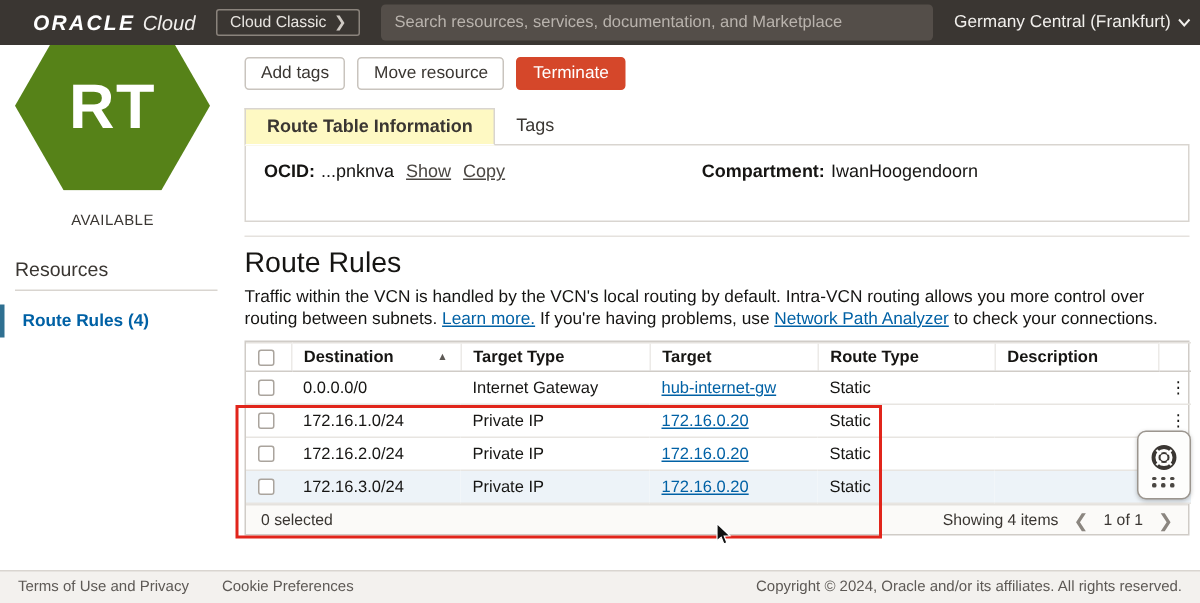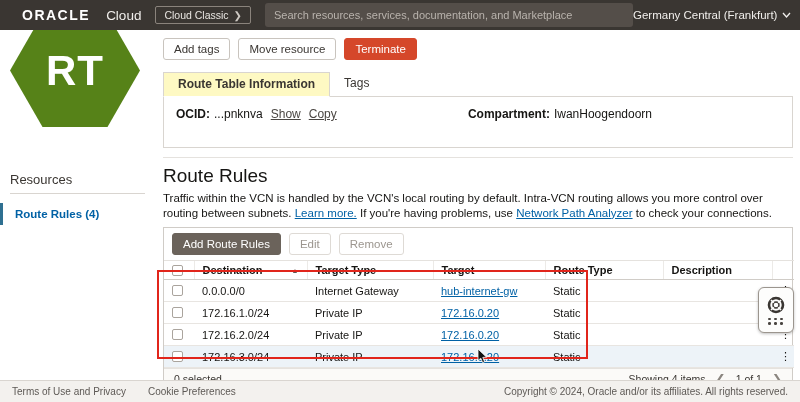--- a/index.html
+++ b/index.html
@@ -4,29 +4,29 @@
 <style>
   * { margin:0; padding:0; box-sizing:border-box; }
   html,body { width:800px; height:402px; overflow:hidden; }
   body { font-family:"Liberation Sans","DejaVu Sans",sans-serif; font-size:12px; color:#161513; background:#fff; }
   .app { position:relative; width:800px; height:402px; background:#fff; }
 
   
   .topbar { position:absolute; left:0; top:0; width:800px; height:30px; background:#3a3632; display:flex; align-items:center; padding:0 10px; z-index:20; }
   .hamburger { width:16px; height:12px; display:flex; flex-direction:column; justify-content:space-between; cursor:pointer; margin-right:12px; }
   .hamburger span { display:block; height:2px; background:#e8e5e1; border-radius:1px; }
-  .brand { display:flex; align-items:baseline; gap:16px; color:#fff; margin-right:14px; cursor:pointer; }
+  .brand { display:flex; align-items:baseline; gap:5px; color:#fff; margin-right:14px; cursor:pointer;font-style:italic; }
   .brand .b1 { font-weight:bold; font-size:14px; letter-spacing:1.5px; }
   .brand .b2 { font-weight:300; font-size:13.5px; color:#f1efec; }
   .classic-btn { border:1px solid #8a837c; border-radius:2px; color:#e8e5e1; font-size:10.5px; padding:2px 8px; display:flex; align-items:center; gap:5px; cursor:pointer; margin-right:14px; white-space:nowrap; }
   .classic-btn .chev { font-size:10px; color:#cfcac4; }
   .searchbox { flex:0 0 368px; height:24px; background:#544e49; border-radius:3px; border:none; color:#e8e5e1; font-size:11px; padding:0 9px; outline:none; }
   .searchbox::placeholder { color:#b9b3ad; }
   .top-right { display:flex; align-items:center; margin-left:auto; gap:13px; }
-  .region { color:#f1efec; font-size:11.5px; display:flex; align-items:center; gap:5px; cursor:pointer; white-space:nowrap; }
+  .region { color:#f1efec; font-size:11.5px; display:flex; align-items:center; gap:5px; cursor:pointer; white-space:nowrap;padding-left:14px; }
   .ticon { width:18px; height:18px; display:flex; align-items:center; justify-content:center; cursor:pointer; }
 
   
   .footer { position:absolute; left:0; bottom:0; width:800px; height:22px; background:#f3f1ee; border-top:1px solid #d9d5d0; display:flex; align-items:center; padding:0 12px; font-size:10px; color:#5d5955; z-index:15; }
   .footer .flink { cursor:pointer; margin-right:22px; }
   .footer .copyright { margin-left:auto; }
 
   
   .sidebar { position:absolute; left:0; top:30px; width:155px; height:350px; background:#fff; z-index:2; }
   .hexwrap { position:absolute; left:10px; top:-16px; width:130px; height:113px; }
@@ -87,20 +87,21 @@
 <body>
 
 <div class="app">
 
   <div class="sidebar">
     <div class="hexwrap">
       <div class="hex">
         <span class="initials">RT</span>
       </div>
     </div>
+    <div class="status">AVAILABLE</div>
     <div class="res-title">Resources</div>
     <div class="res-divider"></div>
     <div class="side-item">Route Rules (4)</div>
   </div>
 
   <div class="topbar">
     <div class="hamburger">
         <span></span>
         <span></span>
         <span></span>
@@ -160,25 +161,20 @@
       <div class="h2">Route Rules</div>
       <div class="desc">
         <span>Traffic within the VCN is handled by the VCN's local routing by default. Intra-VCN routing allows you more control over routing between subnets.</span>
         <span class="bluelink">Learn more.</span>
         <span>If you're having problems, use</span>
         <span class="bluelink">Network Path Analyzer</span>
         <span>to check your connections.</span>
       </div>
 
       <div class="card">
-        <div class="card-toolbar">
-          <button class="btn dark">Add Route Rules</button>
-          <button class="btn disabled">Edit</button>
-          <button class="btn disabled">Remove</button>
-        </div>
         <table class="rules">
           <colgroup>
               <col style="width:30px">
               <col style="width:113px">
               <col style="width:126px">
               <col style="width:112px">
               <col style="width:118px">
               <col style="width:109px">
               <col style="width:22px">
             </colgroup>

